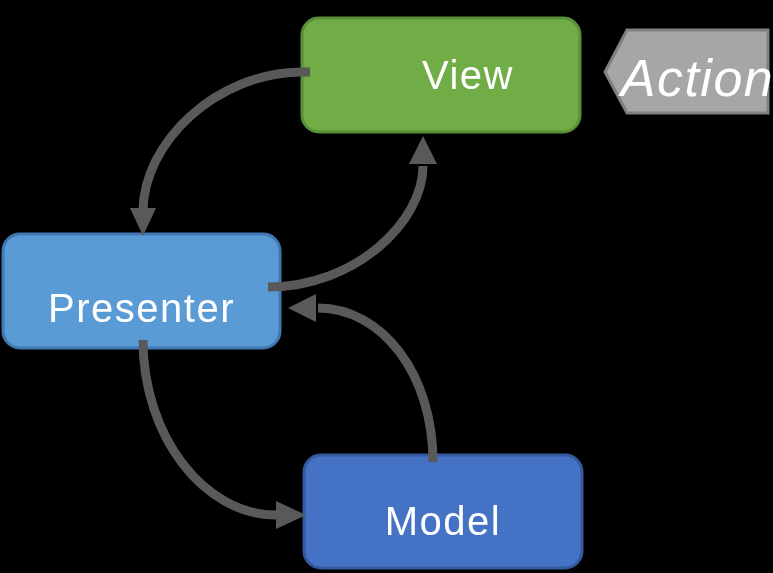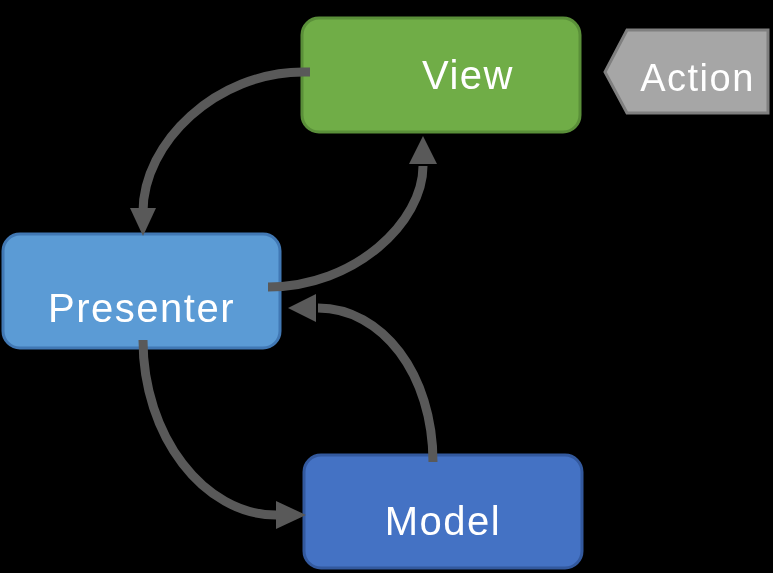--- a/index.html
+++ b/index.html
@@ -29,21 +29,21 @@
     justify-content: center;
     font-weight: 300;
     letter-spacing: 1.5px;
     z-index: 3;
     pointer-events: none;
     white-space: nowrap;
   }
   .label-view      { left: 302px; top: 18px;  width: 332px; height: 114px; font-size: 40px; }
   .label-presenter { left: 3px;   top: 234px; width: 277px; height: 148px; font-size: 40px; }
   .label-model     { left: 304px; top: 465px; width: 278px; height: 113px; font-size: 40px; }
-  .label-action    { left: 627px; top: 30px;  width: 141px; height: 96px;  font-size: 38px; }
+  .label-action    { left: 627px; top: 30px;  width: 141px; height: 96px;  font-size: 52px; font-style: italic; }
 </style>
 </head>
 <body>
 
 <div class="stage" style="background: rgb(0, 0, 0);">
 
   <svg viewBox="0 0 773 573">
 
     <rect x="302" y="18" width="278" height="114" rx="17" ry="17" stroke-width="3" fill="#70AD47" stroke="#5A8F39"></rect>
 

